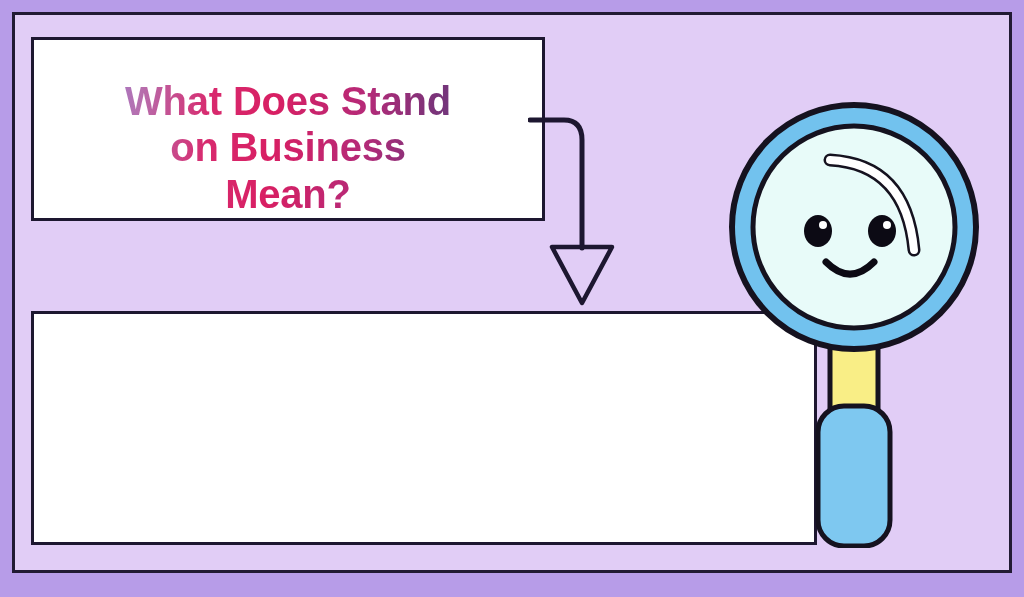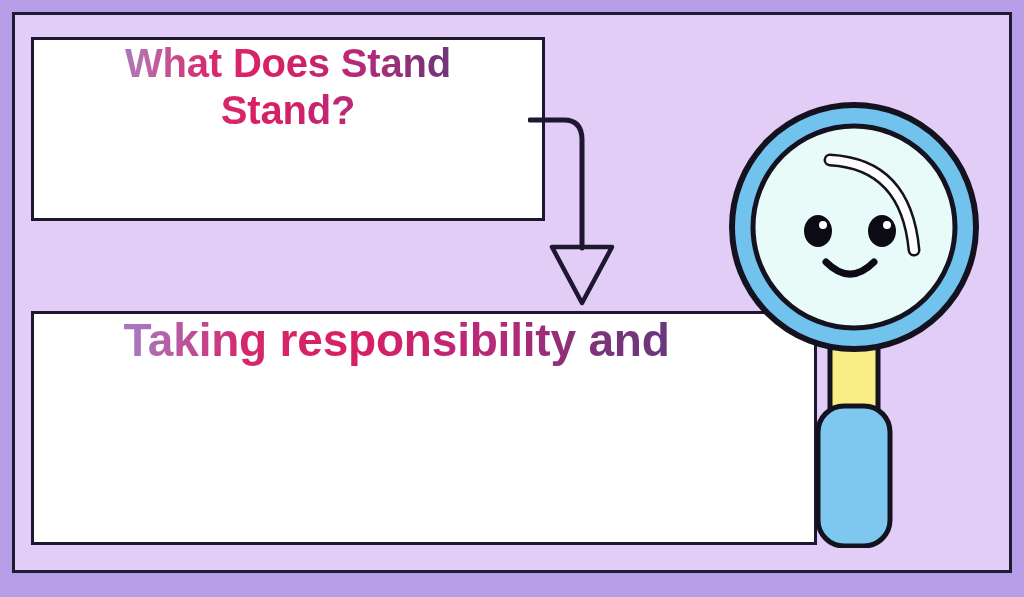--- a/index.html
+++ b/index.html
@@ -33,21 +33,21 @@
 
   
   .card {
     position: absolute;
     background: #ffffff;
     border: 3px solid #1d1730;
     box-sizing: border-box;
     display: flex;
     flex-direction: column;
     align-items: center;
-    justify-content: flex-start;
+    justify-content: flex-end;
     text-align: center;
   }
 
   #card-question {
     left: 31px;
     top: 37px;
     width: 514px;
     height: 184px;
     z-index: 4;
   }
@@ -129,27 +129,27 @@
 </head>
 <body>
 
 <div id="stage">
 
   <div id="inner-panel"></div>
 
   <div class="card" id="card-question">
     <div class="grad-text" id="question-text">
       <div>What Does Stand</div>
-      <div>Stand?</div>
+      <div>on Business</div>
+      <div>Mean?</div>
     </div>
   </div>
 
   <div class="card" id="card-answer">
     <div class="grad-text" id="answer-text">
-      <div>Taking responsibility and</div>
     </div>
   </div>
 
   <svg id="arrow-connector" viewBox="0 0 120 210">
     <path d="M 2 20 L 36 20 Q 54 20 54 40 L 54 148" fill="none" stroke="#1d1730" stroke-width="5" stroke-linecap="round"></path>
     <path d="M 24 147 L 84 147 L 54 203 Z" fill="none" stroke="#1d1730" stroke-width="4.5" stroke-linejoin="round" stroke-linecap="round"></path>
   </svg>
 
   <svg id="magnifier" viewBox="0 0 290 450">
 

